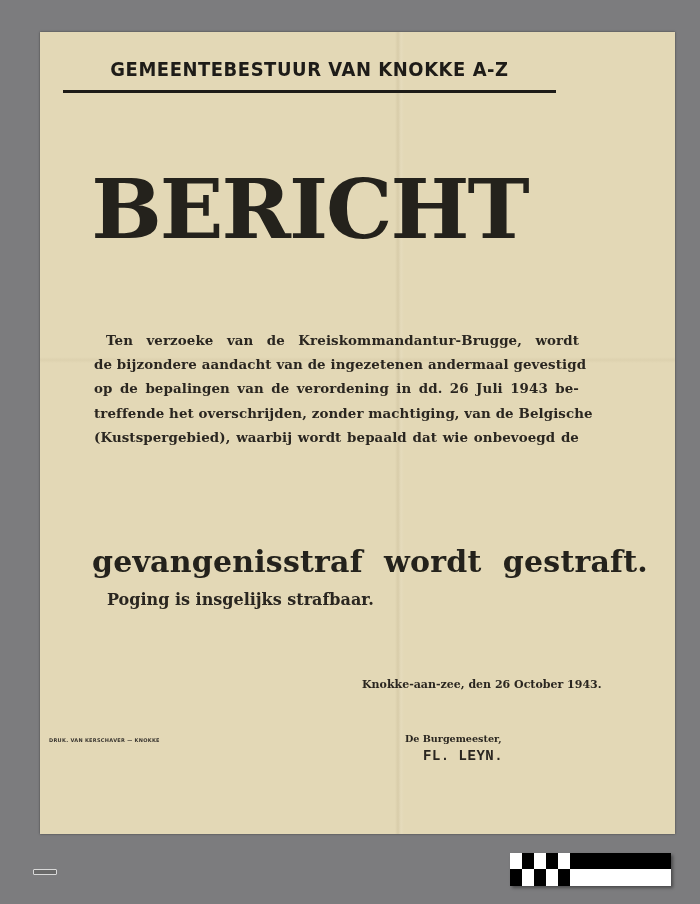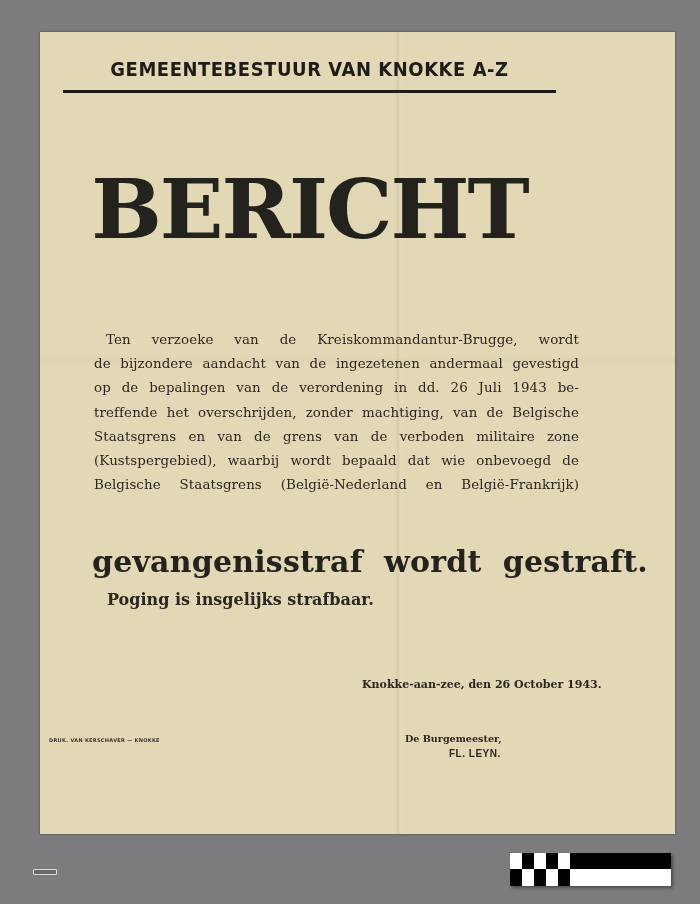--- a/index.html
+++ b/index.html
@@ -6,53 +6,51 @@
   body { width:700px; height:904px; background:#7c7c7e; position:relative; overflow:hidden; font-family:"DejaVu Serif", serif; }
   .paper { position:absolute; left:40px; top:32px; width:635px; height:802px; background:#e3d8b6;
     background-image: linear-gradient(90deg, rgba(0,0,0,0) 0, rgba(0,0,0,0) 355px, rgba(120,100,60,0.10) 358px, rgba(255,255,255,0.08) 361px, rgba(0,0,0,0) 364px),
                       linear-gradient(180deg, rgba(0,0,0,0) 0, rgba(0,0,0,0) 325px, rgba(120,100,60,0.06) 328px, rgba(0,0,0,0) 331px);
     box-shadow: 0 0 2px rgba(0,0,0,0.5); }
   .header { position:absolute; left:62px; top:58px; width:495px; text-align:center;
     font-family:"DejaVu Sans", sans-serif; font-weight:bold; font-size:19.5px; letter-spacing:0.6px; color:#1e1c18; transform:scaleX(0.92); transform-origin:center; }
   .header-rule { position:absolute; left:63px; top:90px; width:493px; height:3px; background:#1e1c18; }
   .title { position:absolute; left:62px; top:168px; width:495px; text-align:center;
     font-family:"DejaVu Serif", serif; font-weight:bold; font-size:82px; letter-spacing:-2px; color:#24221c; line-height:1; transform:scaleX(1.02); }
-  .body-text { position:absolute; left:94px; top:328px; width:485px; font-family:"DejaVu Serif", serif; font-weight:normal;
+  .body-text { position:absolute; left:94px; top:328px; width:485px; font-family:"DejaVu Serif", serif; font-weight:bold;
     font-size:13.4px; line-height:24.2px; color:#2a2620; text-align:justify; letter-spacing:0.1px; }
   .body-text .line { display:block; white-space:nowrap; text-align-last:justify; text-align:justify; }
   .body-text .line.first { padding-left:12px; }
   .body-text .line.last { text-align-last:left; }
   .emph { position:absolute; left:92px; top:544px; font-family:"DejaVu Serif", serif; font-weight:bold; font-size:30px; color:#24221c; letter-spacing:0.2px; }
   .attempt { position:absolute; left:107px; top:590px; font-family:"DejaVu Serif", serif; font-weight:bold; font-size:16px; color:#2a2620; }
   .place-date { position:absolute; left:362px; top:678px; font-family:"DejaVu Serif", serif; font-weight:bold; font-size:11px; color:#2a2620; }
   .mayor-title { position:absolute; left:405px; top:733px; font-family:"DejaVu Serif", serif; font-weight:bold; font-size:9.6px; color:#2a2620; }
-  .mayor-name { position:absolute; left:423px; top:748px; font-family:Liberation Sans, sans-serif; font-weight:bold; font-size:10px; color:#2a2620; letter-spacing:0.5px;margin-left:26px; }
+  .mayor-name { position:absolute; left:423px; top:748px; font-family:Liberation Mono, monospace; font-weight:bold; font-size:14px; color:#2a2620; letter-spacing:0.5px; }
   .printer { position:absolute; left:49px; top:737px; font-family:"DejaVu Sans", sans-serif; font-weight:bold; font-size:5px; color:#3a3630; letter-spacing:0.3px; }
   .clip { position:absolute; left:33px; top:869px; width:22px; height:4px; border:1px solid #d9d9d9; border-radius:1px; background:#6a6a6a; }
   .scalebar { position:absolute; left:510px; top:853px; width:161px; height:33px; box-shadow:2px 2px 3px rgba(0,0,0,0.4); display:grid; grid-template-columns:12px 12px 12px 12px 12px 101px; grid-template-rows:16px 17px; }
   .w { background:#ffffff; } .b { background:#000000; }
 </style>
 </head>
 <body>
 
 <div class="paper"></div>
 
 <div class="header">GEMEENTEBESTUUR VAN KNOKKE A-Z</div>
 <div class="header-rule"></div>
 
 <div class="title">BERICHT</div>
 
 <div class="body-text">
   <span class="line first">Ten verzoeke van de Kreiskommandantur-Brugge, wordt</span>
   <span class="line">de bijzondere aandacht van de ingezetenen andermaal gevestigd</span>
   <span class="line">op de bepalingen van de verordening in dd. 26 Juli 1943 be-</span>
   <span class="line">treffende het overschrijden, zonder machtiging, van de Belgische</span>
-  <span class="line">Staatsgrens en van de grens van de verboden militaire zone</span>
   <span class="line">(Kustspergebied), waarbij wordt bepaald dat wie onbevoegd de</span>
-  <span class="line">Belgische Staatsgrens (België-Nederland en België-Frankrijk)</span>
 </div>
 
 <div class="emph" style="white-space:pre;">gevangenisstraf  wordt  gestraft.</div>
 <div class="attempt">Poging is insgelijks strafbaar.</div>
 
 <div class="place-date">Knokke-aan-zee, den 26 October 1943.</div>
 <div class="mayor-title">De Burgemeester,</div>
 <div class="mayor-name">FL. LEYN.</div>
 
 <div class="printer">DRUK. VAN KERSCHAVER — KNOKKE</div>

